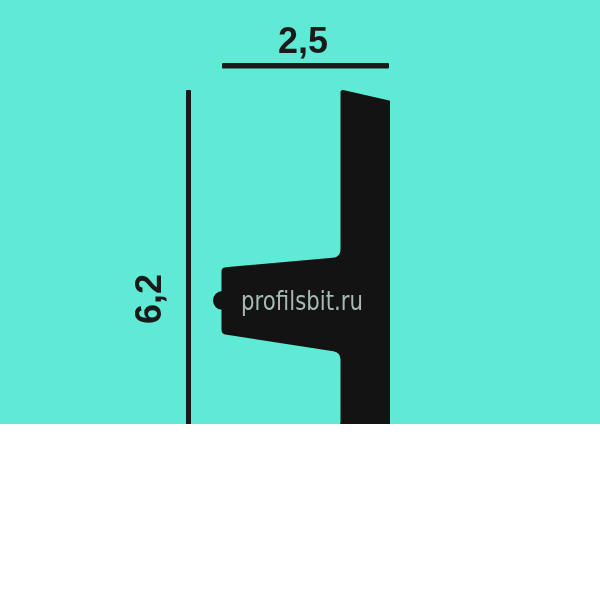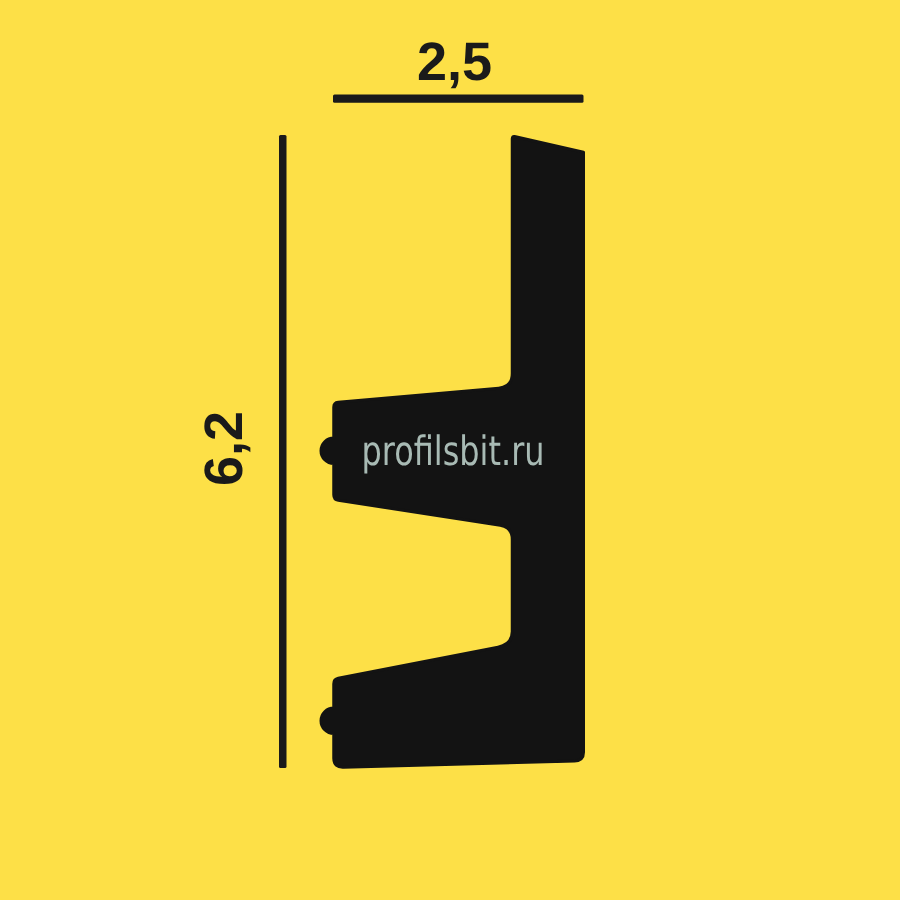--- a/index.html
+++ b/index.html
@@ -3,22 +3,22 @@
 <meta charset="utf-8">
 <style>
   html, body {
     margin: 0;
     padding: 0;
     background: #ffffff;
   }
   .stage {
     position: relative;
     width: 600px;
-    height: 600px;
-    background: #fde047;
+    height: 424px;
+    background: #5eead4;
     overflow: hidden;
     font-family: "Liberation Sans", sans-serif;
   }
   svg { display: block; }
   .dim-label {
     font-family: "Liberation Sans", sans-serif;
     font-weight: bold;
     font-size: 36px;
     letter-spacing: 0px;
   }

